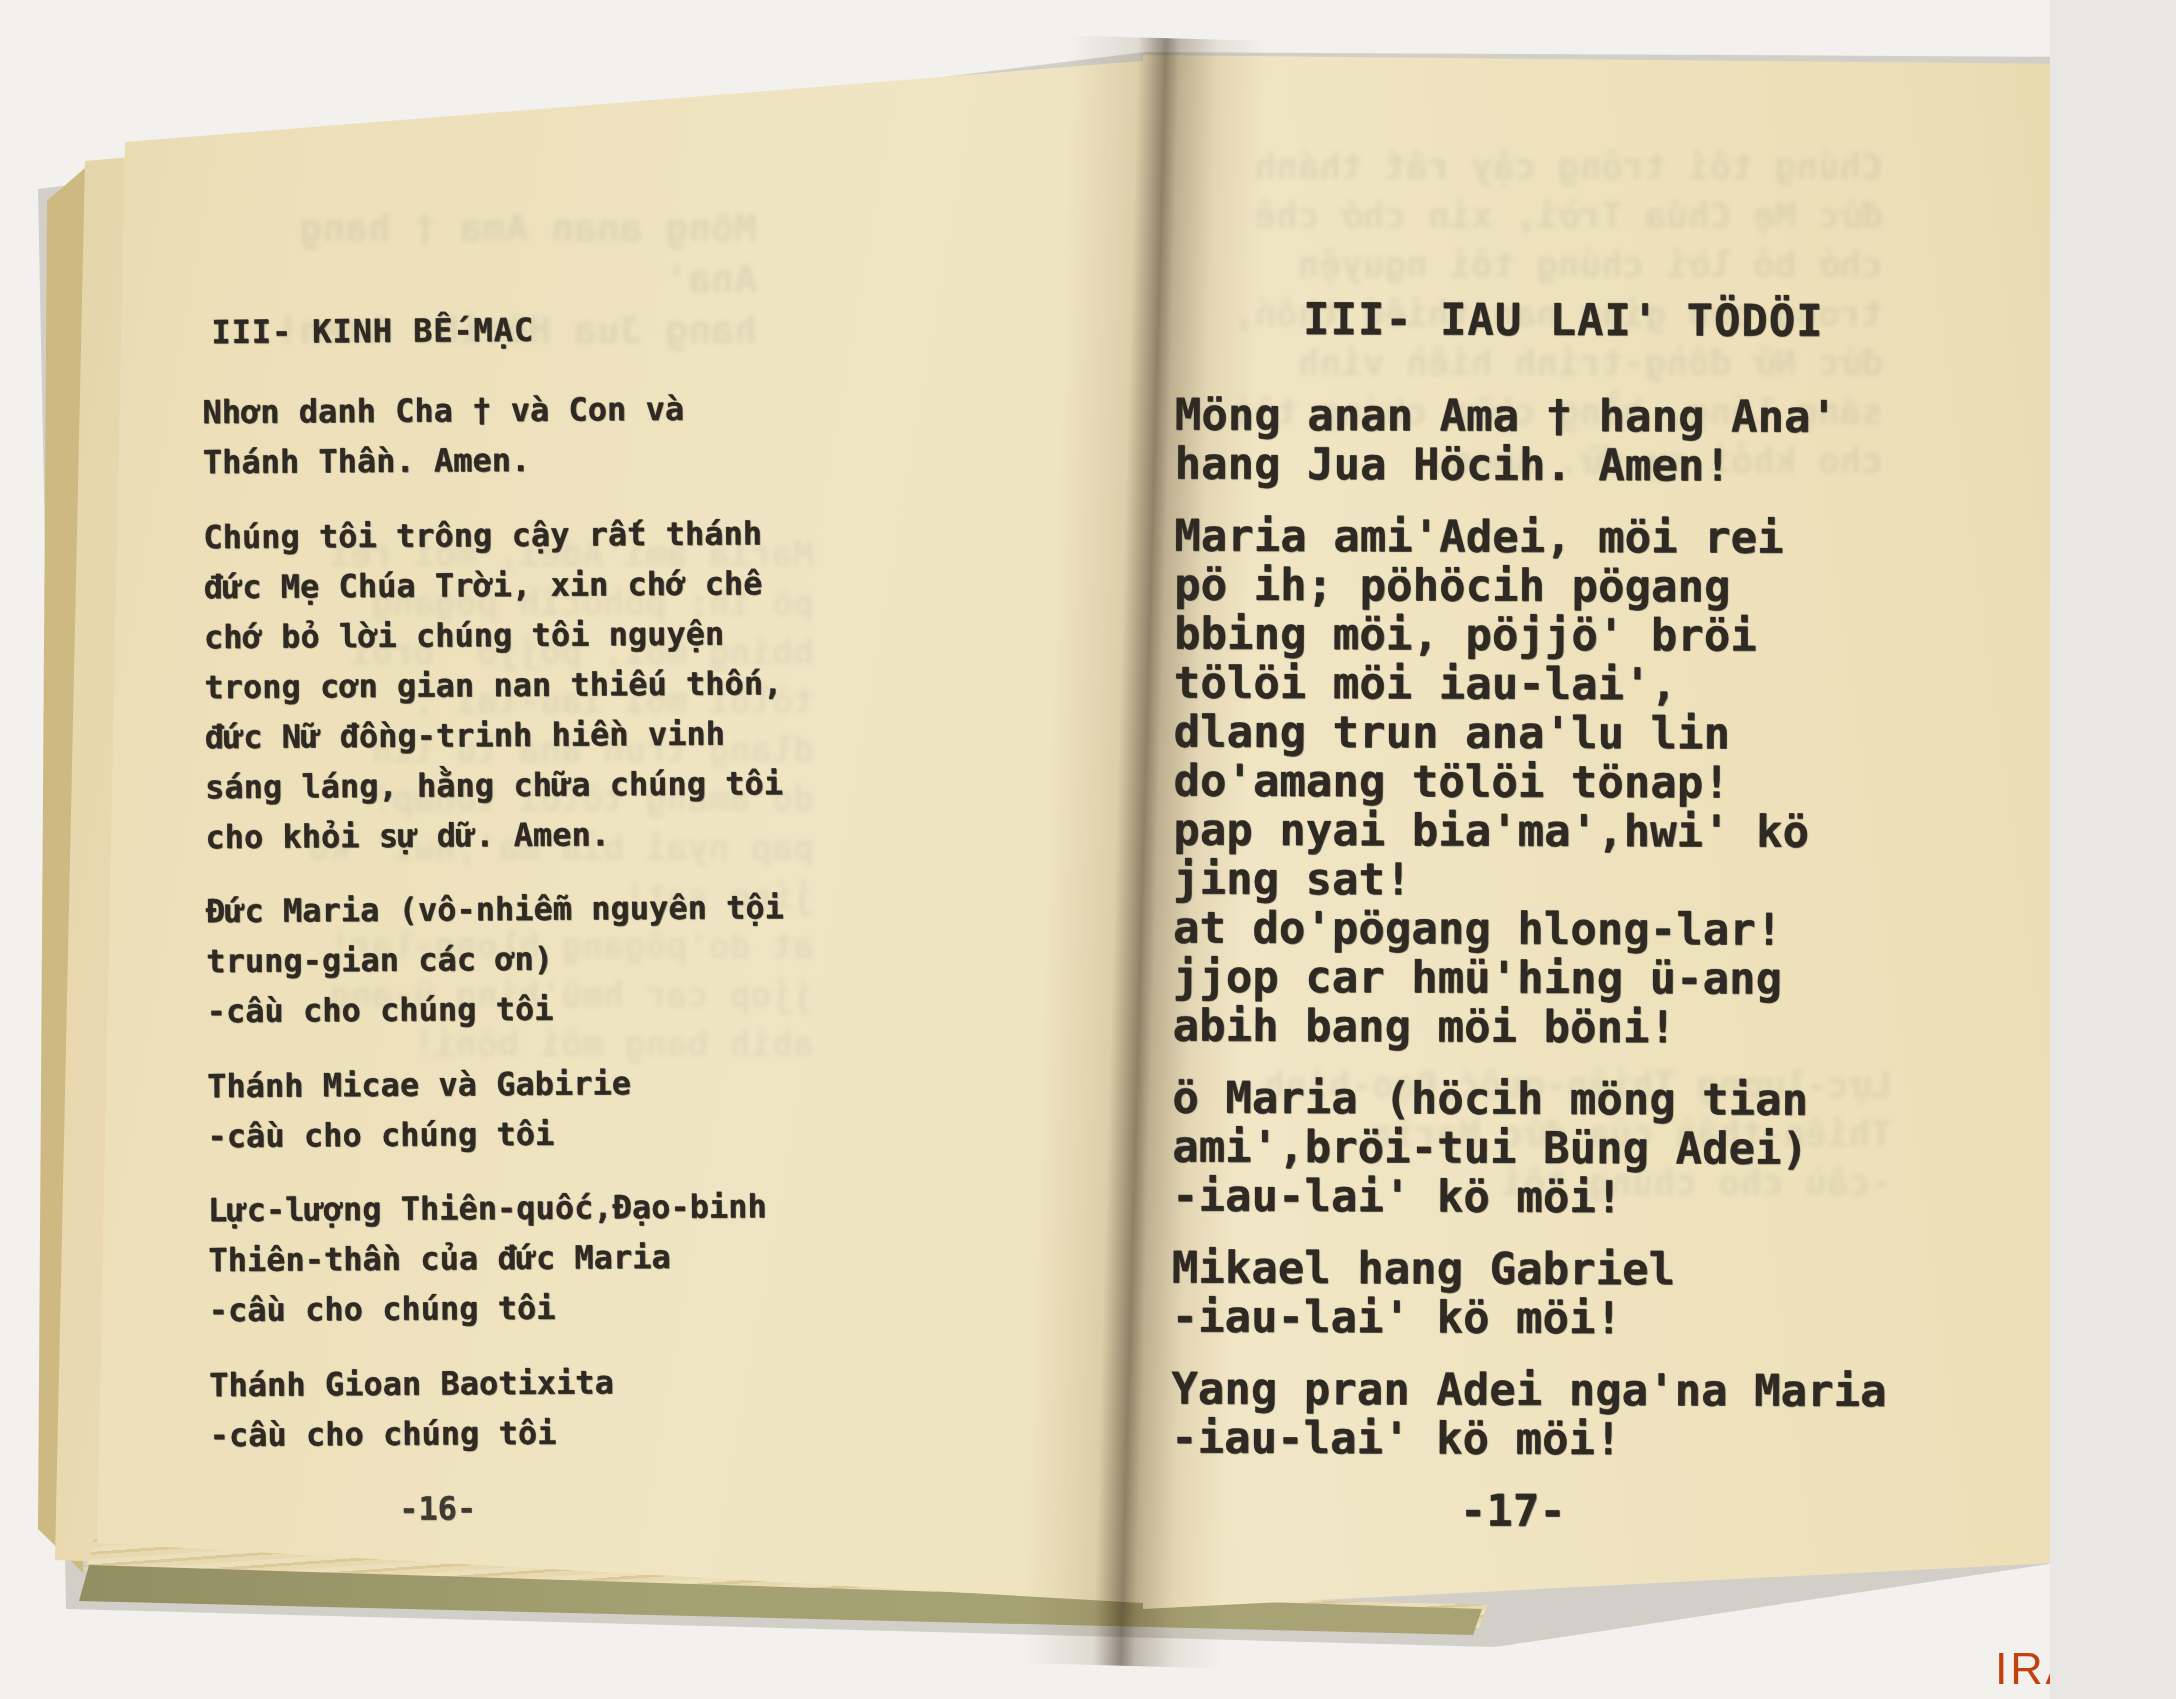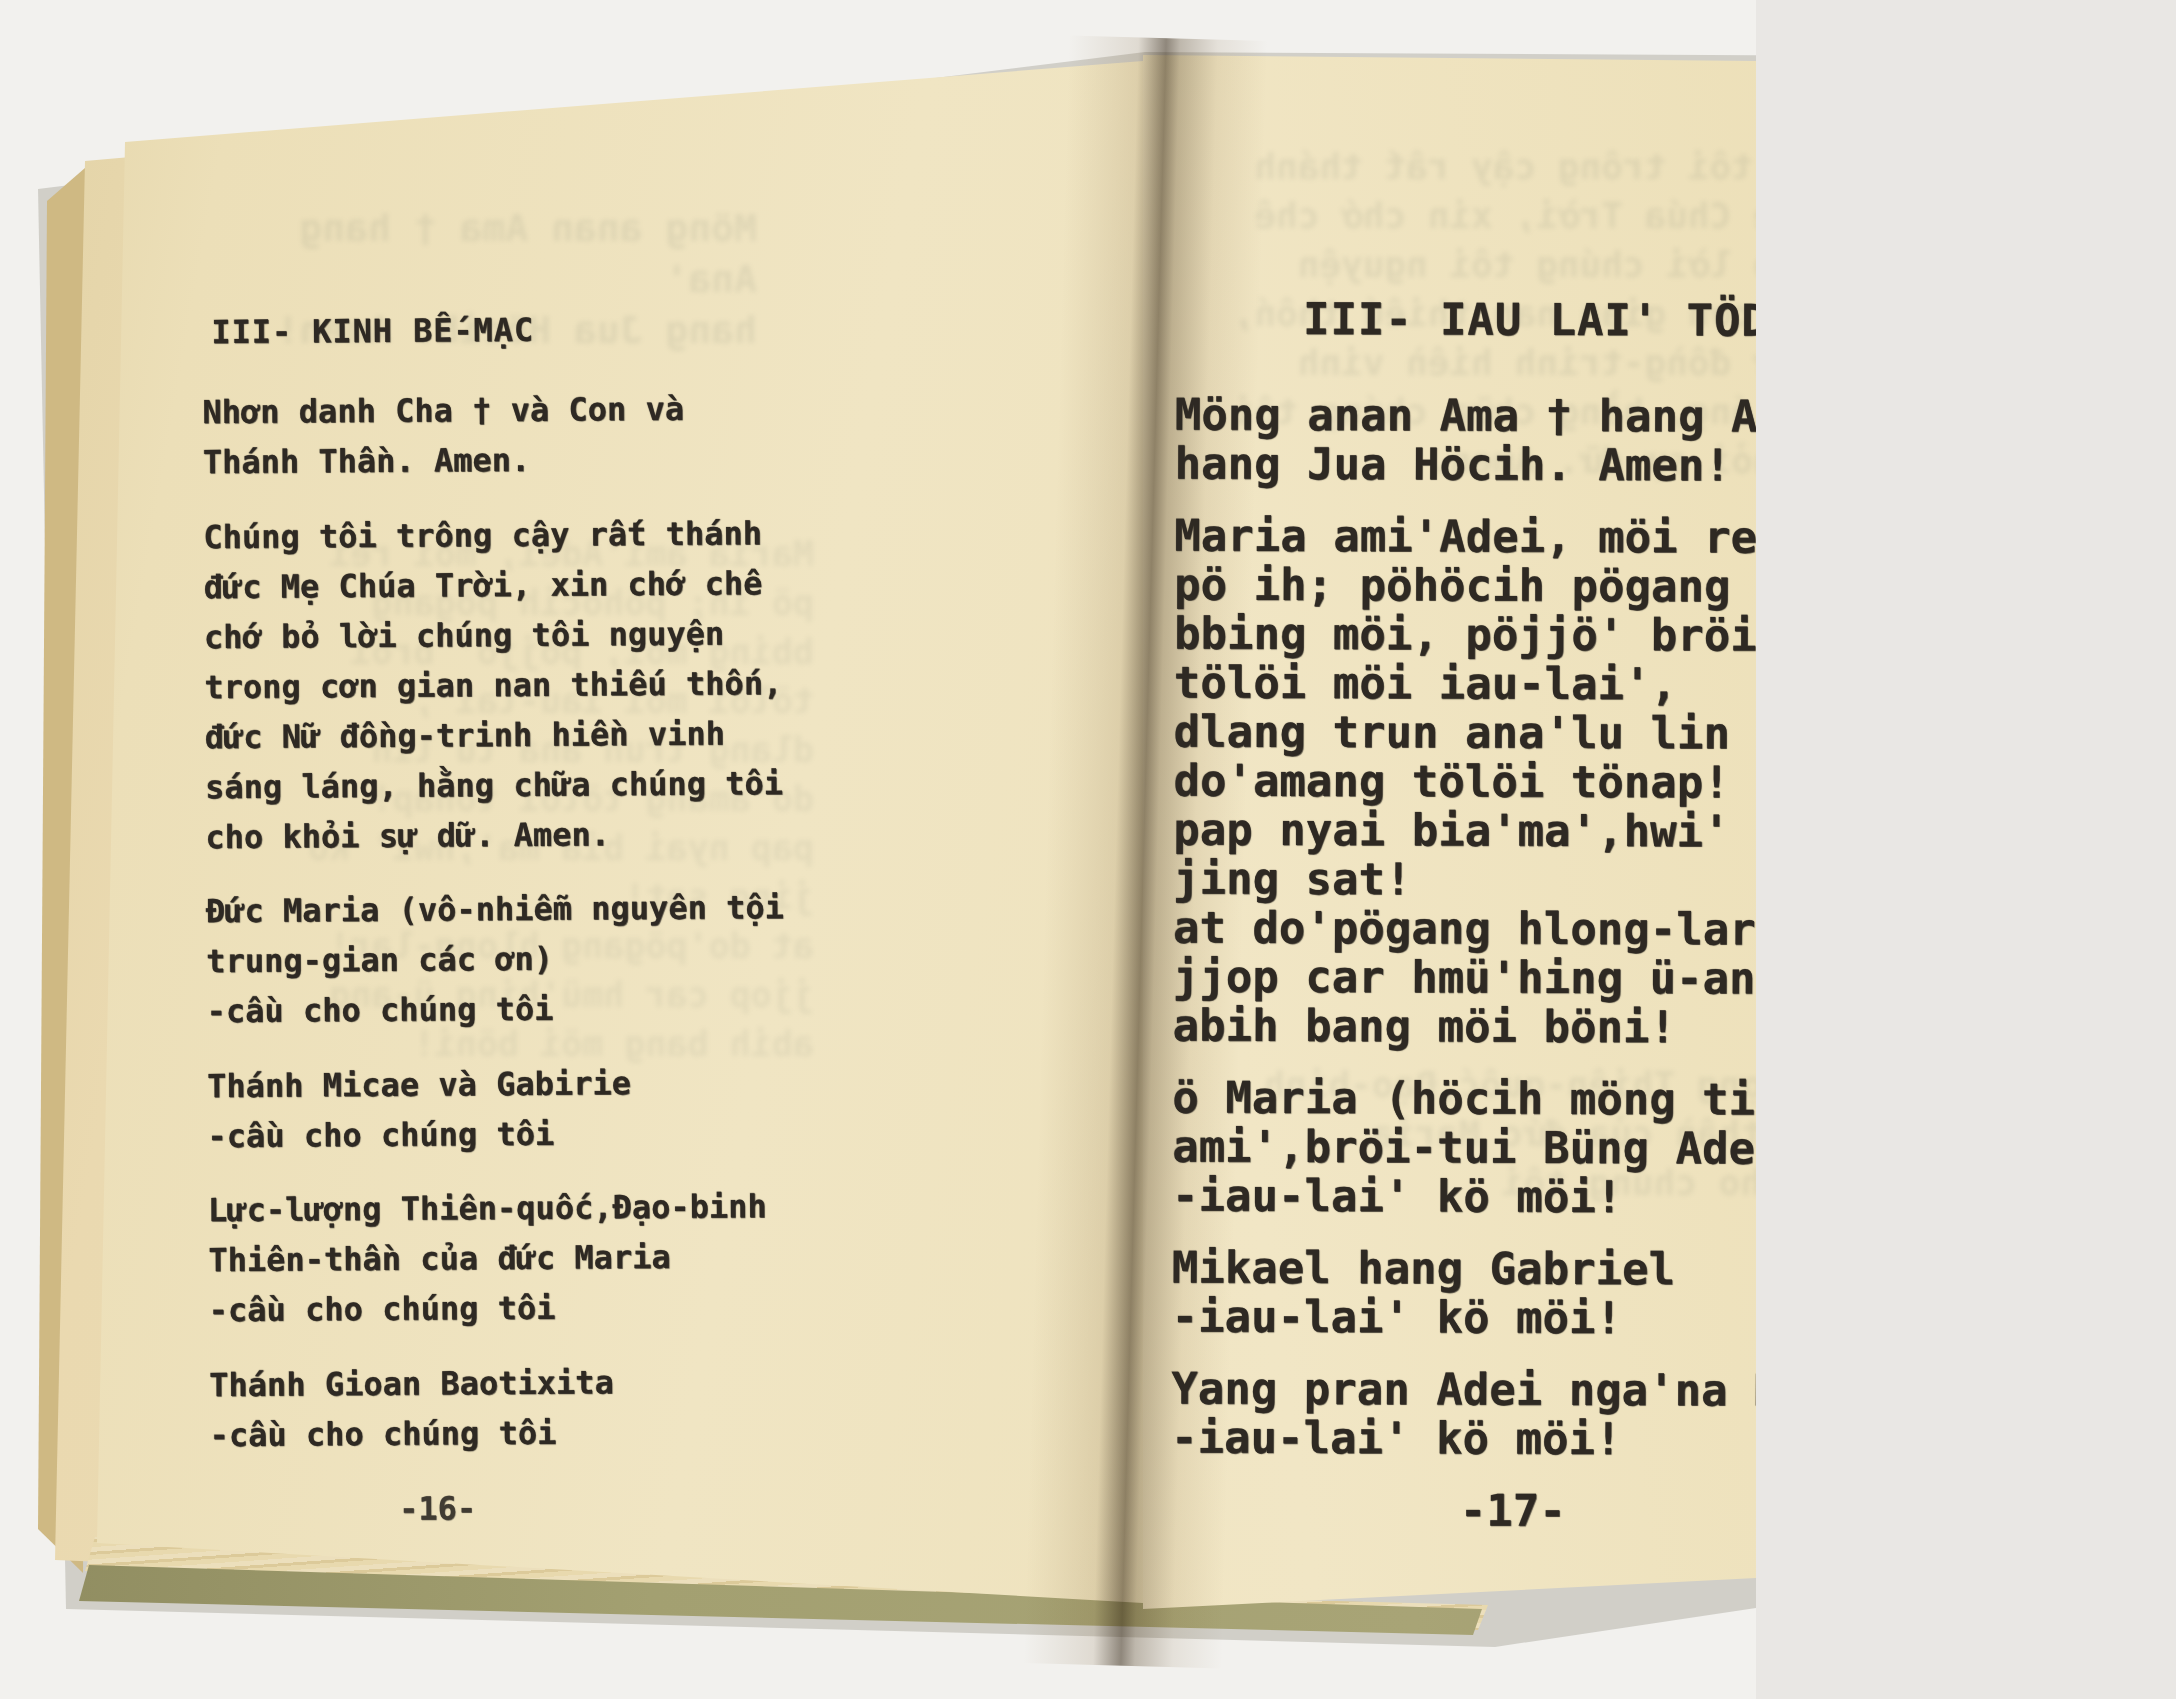--- a/index.html
+++ b/index.html
@@ -1,18 +1,18 @@
 <!DOCTYPE html>
 <html style="font-size:15px"><head>
 <meta charset="utf-8">
 <style>
   html, body { margin:0; padding:0; }
   body { background:#e9e7e4; }
   #canvas {
-    position:relative; width:1756px; height:1700px;
+    position:relative; width:2050px; height:1700px;
     background:#f2f1ee; overflow:hidden;
     font-family:"DejaVu Sans Mono","Liberation Mono",monospace;
   }
   .layer { position:absolute; left:0; top:0; width:2177px; height:1700px; }
 
   
   .book-shadow {
     clip-path: polygon(38px 189px, 1145px 52px, 2106px 57px, 2129px 1552px, 1495px 1647px, 66px 1609px);
     background: rgba(90,85,70,0.22);
     filter: blur(13.2px);

